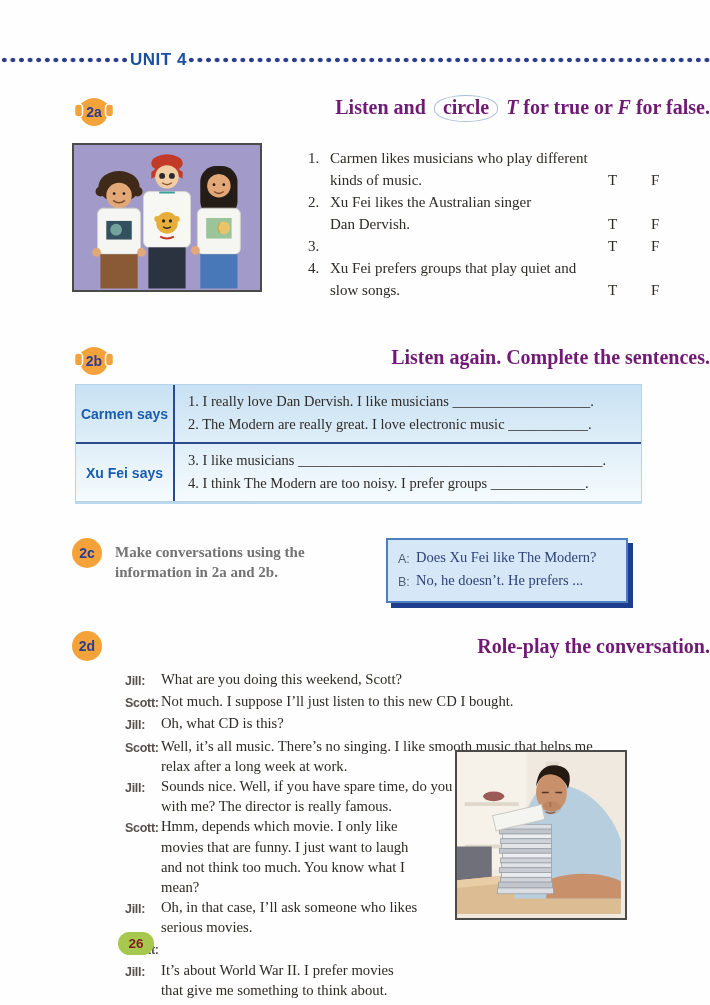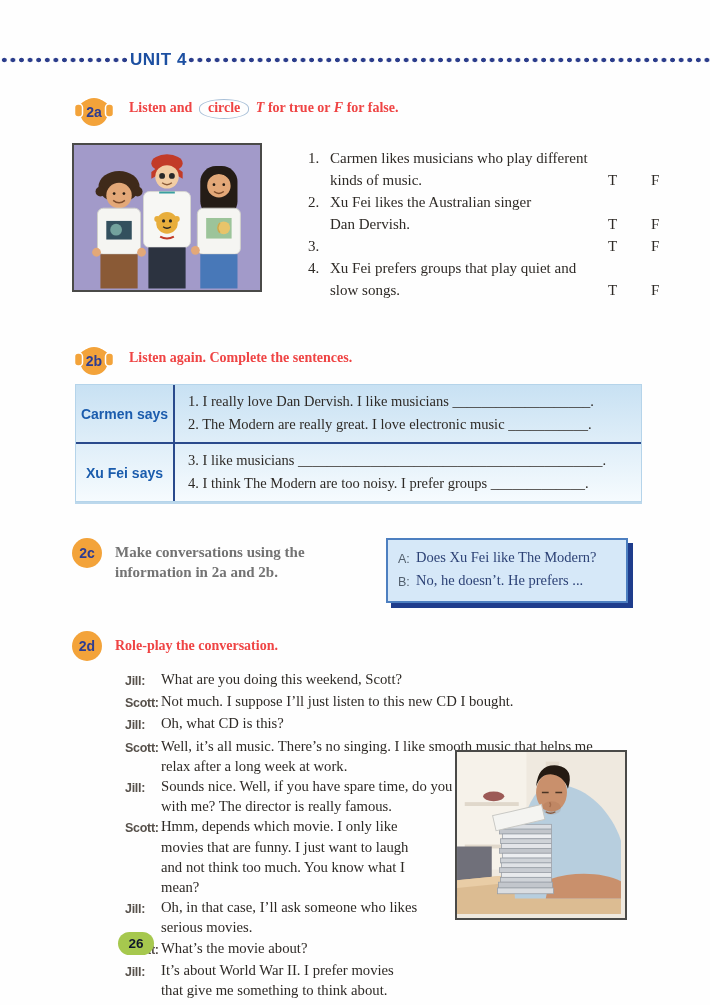--- a/index.html
+++ b/index.html
@@ -9,27 +9,27 @@
   
   .unit-row{display:flex;align-items:center;gap:0;margin-top:54px;height:12px;}
   .dots{height:6px;background-image:radial-gradient(circle,#2c3e8c 2.1px,transparent 2.6px);
         background-size:8.6px 6px;background-repeat:repeat-x;background-position:left center;}
   .dots-left{width:130px;}
   .dots-right{flex:1;}
   .unit-title{font-family:"Liberation Sans",sans-serif;font-weight:bold;font-size:17px;
               color:#1c4fa1;letter-spacing:.5px;}
 
   
-  .sec-head{display:flex;align-items:center;}
+  .sec-head{display:flex;align-items:center;justify-content:space-between;}
   .badge-circle{width:30px;height:30px;border-radius:50%;background:#f3a33a;display:flex;
                 align-items:center;justify-content:center;flex:0 0 auto;}
   .badge-circle span{font-family:"Liberation Sans",sans-serif;font-weight:bold;font-size:14px;color:#2d3c91;}
   .hp-badge{flex:0 0 auto;}
 
-  .instr{font-weight:bold;font-size:14px;color:#ef4444;margin-left:13px;}
+  .instr{font-weight:bold;font-size:20px;color:#701a75;margin-left:13px;}
   .circled{display:inline-block;border:1.6px solid #a9c0d8;border-radius:55%/50%;
            padding:0 8px 2px;margin:0 3px;}
   .ital{font-style:italic;}
 
   .ml{white-space:pre-line;}
 
   
   .s2a{margin-top:24px;margin-left:72px;}
   .s2a-body{display:flex;margin-top:4px;}
   .illu{width:186px;height:145px;border:2px solid #4a4a48;margin-top:12px;flex:0 0 auto;
@@ -73,21 +73,21 @@
   .utt{white-space:pre-line;width:505px;}
   .narrow .utt{width:320px;}
 
   
   .photo{position:absolute;left:455px;top:750px;width:168px;height:166px;
          border:2px solid #4a4a48;background:#efe9df;}
 
   
   .page-num{position:absolute;left:118px;top:932px;width:36px;height:23px;border-radius:12px;
             background:#a6c84e;display:flex;align-items:center;justify-content:center;}
-  .page-num span{font-family:"Liberation Sans",sans-serif;font-weight:bold;font-size:13.5px;color:#0f172a;}
+  .page-num span{font-family:"Liberation Sans",sans-serif;font-weight:bold;font-size:13.5px;color:#7f1d1d;}
 </style>
 </head>
 <body>
 
 <div class="page">
 
   <div class="unit-row">
     <div class="dots dots-left"></div>
     <div class="unit-title">UNIT 4</div>
     <div class="dots dots-right"></div>
@@ -278,21 +278,20 @@
 and not think too much. You know what I
 mean?</span>
       </div>
       <div class="dline narrow">
         <span class="spk">Jill:</span>
         <span class="utt">Oh, in that case, I’ll ask someone who likes
 serious movies.</span>
       </div>
       <div class="dline narrow">
         <span class="spk">Scott:</span>
-        <span class="utt">What’s the movie about?</span>
       </div>
       <div class="dline narrow">
         <span class="spk">Jill:</span>
         <span class="utt">It’s about World War II. I prefer movies
 that give me something to think about.</span>
       </div>
     </div>
   </section>
 
   <div class="photo">

